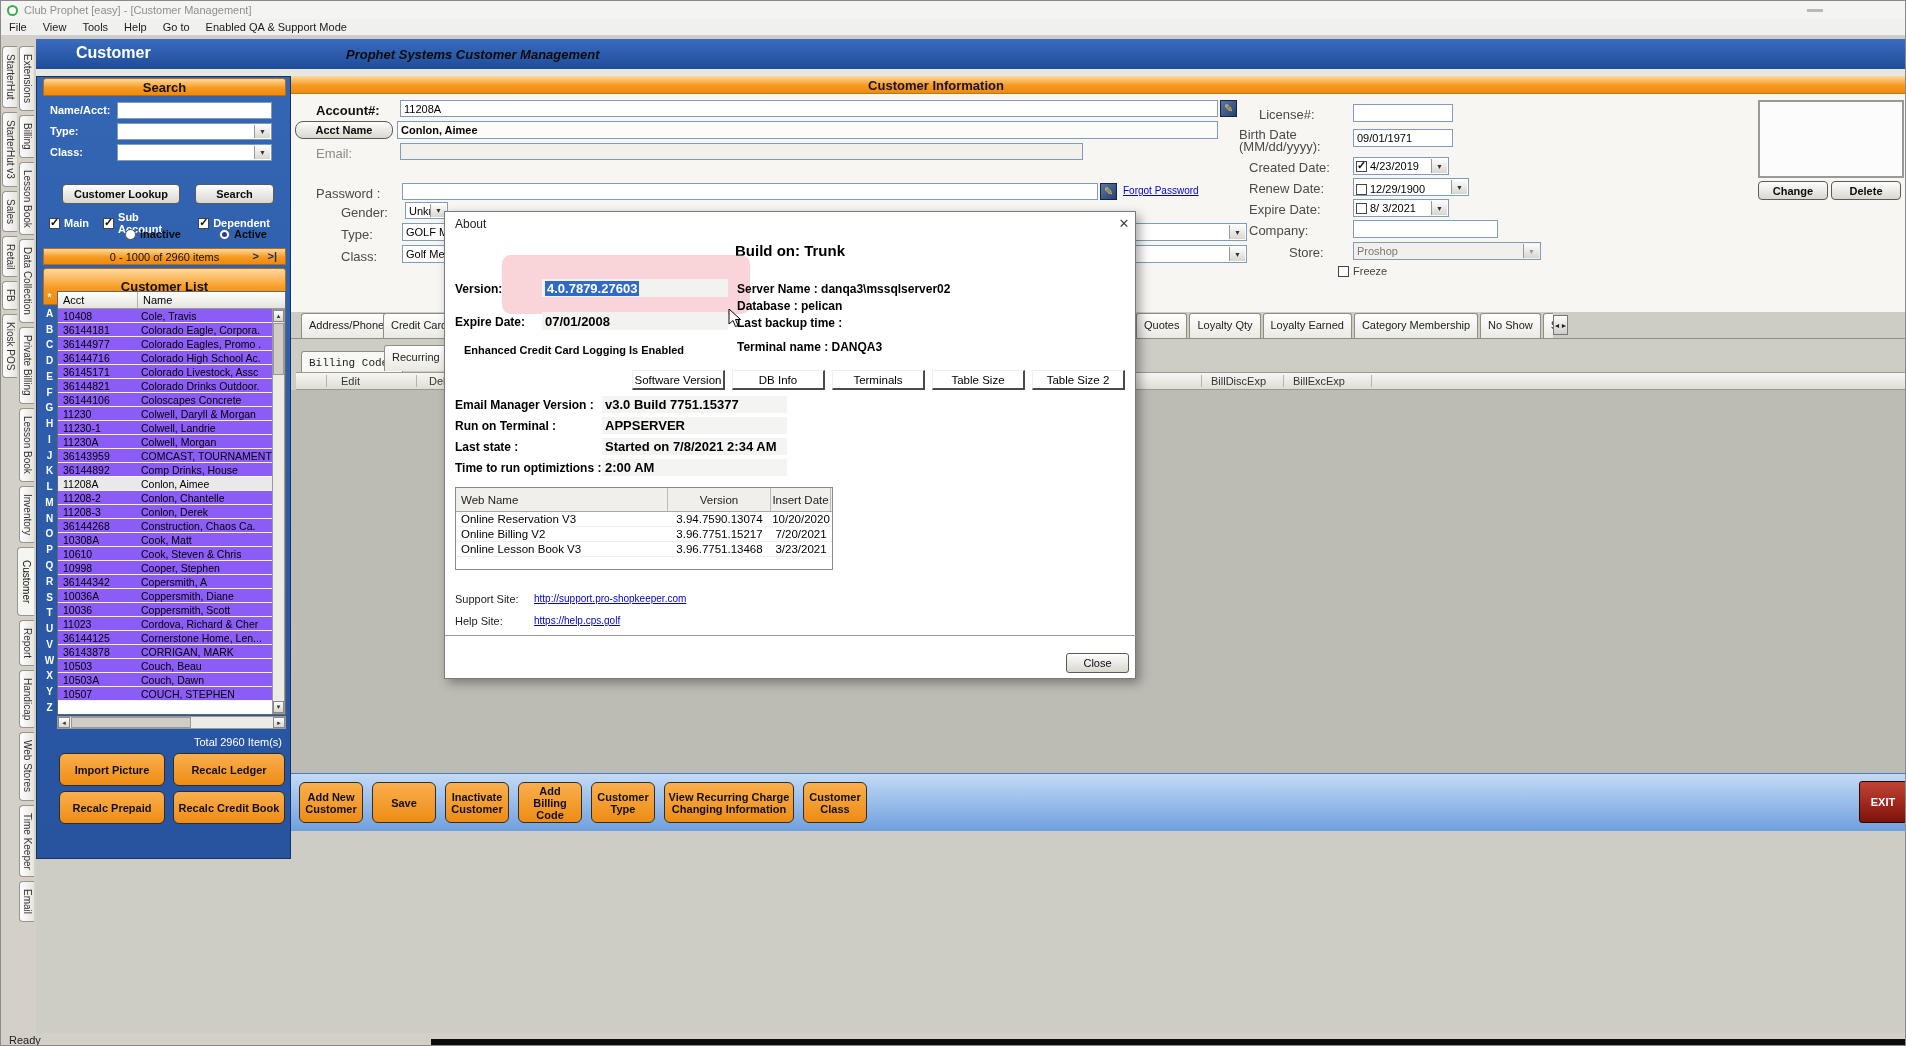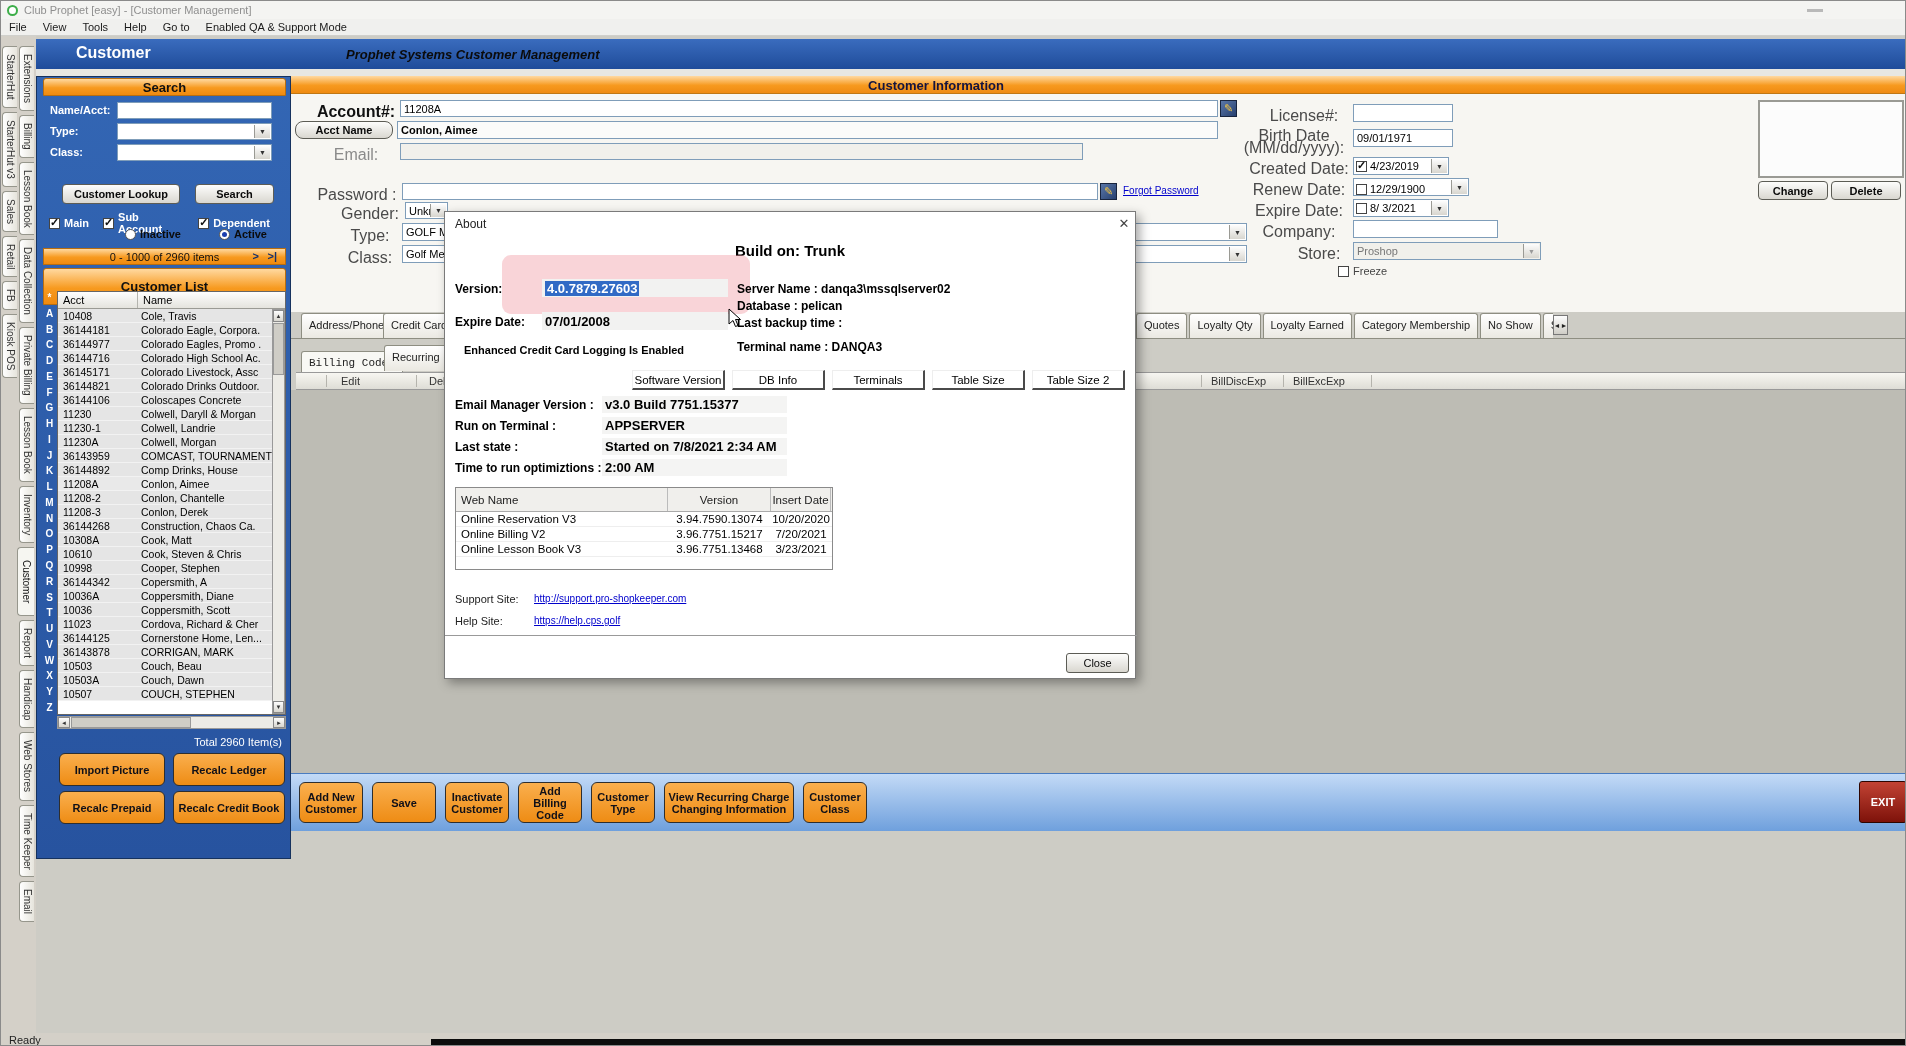--- a/index.html
+++ b/index.html
@@ -60,40 +60,40 @@
              background:linear-gradient(#FFD9A0,#F79A1F 55%,#EF8A10);border:1px solid #b86e10;box-sizing:border-box;
              display:flex;align-items:center;justify-content:center;font-size:11px;color:#101010;}
   .pager-arrow{position:absolute;font-weight:bold;color:#15306b;font-size:11px;top:1px;}
   #alpha-rail{position:absolute;left:6px;top:216px;width:13px;height:420px;display:flex;flex-direction:column;justify-content:space-between;align-items:center;}
   .abc{color:#fff;font-weight:bold;font-size:10px;line-height:10px;}
   #cust-table{position:absolute;left:20px;top:214px;width:229px;height:424px;background:#fff;border:1px solid #666;box-sizing:border-box;}
   #cust-head{display:flex;height:17px;background:linear-gradient(#FEFEFE,#E4E3DD);border-bottom:1px solid #9a9a94;box-sizing:border-box;}
   .ch-acct{width:74px;padding-left:5px;border-right:1px solid #b4b4ae;display:flex;align-items:center;}
   .ch-name{flex:1;padding-left:5px;display:flex;align-items:center;}
   #cust-rows{position:absolute;left:0;top:17px;width:214px;height:392px;overflow:hidden;}
-  .crow{display:flex;height:14px;line-height:14px;font-size:10.5px;border-bottom:1px solid #F2F2F2;box-sizing:border-box;background:#e5e5e5;}
+  .crow{display:flex;height:14px;line-height:14px;font-size:10.5px;border-bottom:1px solid #F2F2F2;box-sizing:border-box;background:#8b5cf6;}
   .crow.sel{background:#E9E9E9;}
   .c-acct{width:70px;padding-left:5px;overflow:hidden;white-space:nowrap;flex:none;}
   .c-name{flex:1;padding-left:8px;overflow:hidden;white-space:nowrap;}
   .sbar{position:absolute;background:#ECEBE6;border:1px solid #999;box-sizing:border-box;}
   .sbtn{position:absolute;background:linear-gradient(#FDFDFD,#D8D6CF);border:1px solid #888;box-sizing:border-box;
         display:flex;align-items:center;justify-content:center;font-size:6px;color:#333;}
   .sthumb{position:absolute;background:#CFCDC6;border:1px solid #999;box-sizing:border-box;}
   #total-text{position:absolute;left:60px;top:659px;width:185px;text-align:right;color:#fff;font-size:11px;}
   #left-btns{position:absolute;left:22px;top:676px;width:226px;display:grid;grid-template-columns:106px 112px;gap:5px 8px;}
   .obtn{background:linear-gradient(#FAAF4E,#EE8C14);border:1px solid #2e2e2e;border-radius:6px;font-weight:bold;
         color:#101018;display:flex;align-items:center;justify-content:center;text-align:center;font-size:11px;box-sizing:border-box;}
   .lb{height:33px;}
 
   
   #ci-header{position:absolute;left:290px;top:75px;width:1616px;height:18px;
              background:linear-gradient(#FFD9A0,#F79A1F 55%,#EF8A10);border-bottom:1px solid #c07712;box-sizing:border-box;}
   #ci-title{position:absolute;left:560px;top:77px;width:750px;text-align:center;font-weight:bold;font-size:13px;color:#14143f;}
   #form-area{position:absolute;left:290px;top:93px;width:1616px;height:218px;background:#F7F6F2;}
-  .flbl{position:absolute;color:#4a4a4a;font-size:16px;text-align:center;}
+  .flbl{position:absolute;color:#4a4a4a;font-size:13px;text-align:left;}
   .flbl.b{font-weight:bold;color:#111;}
   .pencil-btn{position:absolute;width:17px;height:17px;background:linear-gradient(135deg,#5a77a8,#27406f);border:1px solid #18243d;
               box-sizing:border-box;display:flex;align-items:center;justify-content:center;color:#F0C445;font-size:11px;}
   .link{color:#0000CC;text-decoration:underline;font-size:10px;position:absolute;}
   .datebox{position:absolute;height:18px;background:#fff;border:1px solid #7F9DB9;box-sizing:border-box;display:flex;align-items:center;gap:3px;padding-left:2px;font-size:11px;}
   #photo-box{position:absolute;left:1757px;top:99px;width:146px;height:78px;background:#FCFCFC;border:2px solid #9a9a94;box-sizing:border-box;}
 
   
   #tabs-row1{position:absolute;left:290px;top:311px;width:1616px;height:27px;}
   .tab{background:linear-gradient(#FFFFFF,#EAE8E1);border:1px solid #8E8E82;border-bottom:none;border-radius:3px 3px 0 0;

